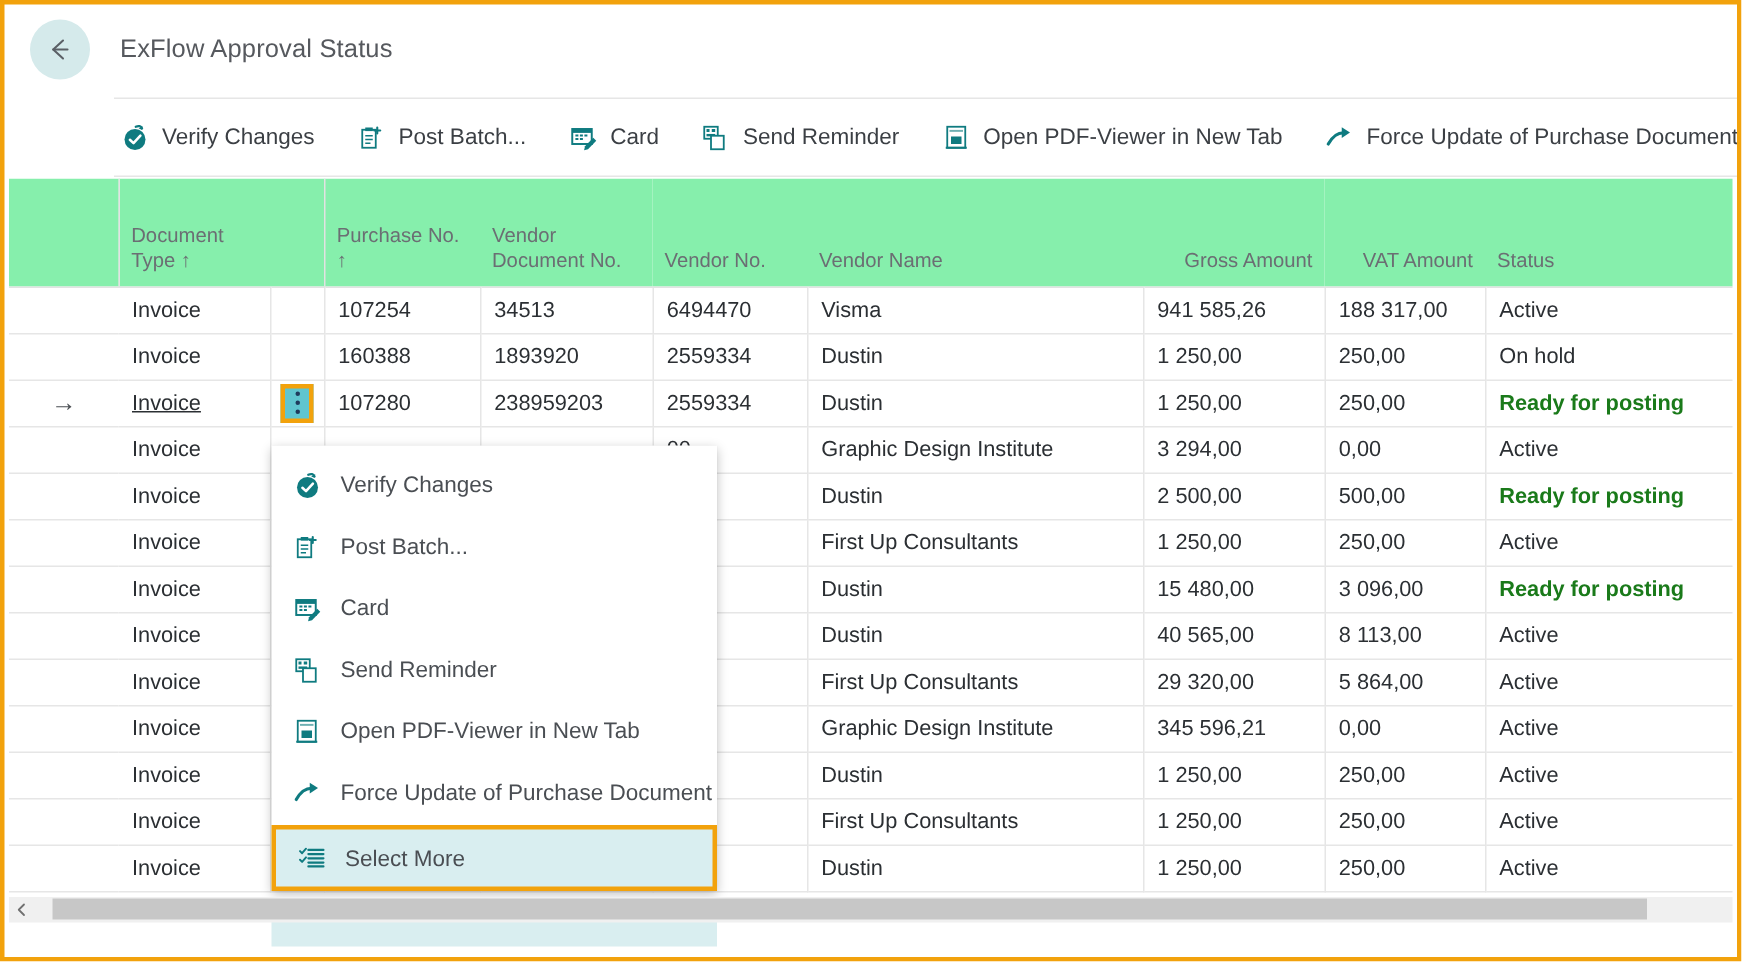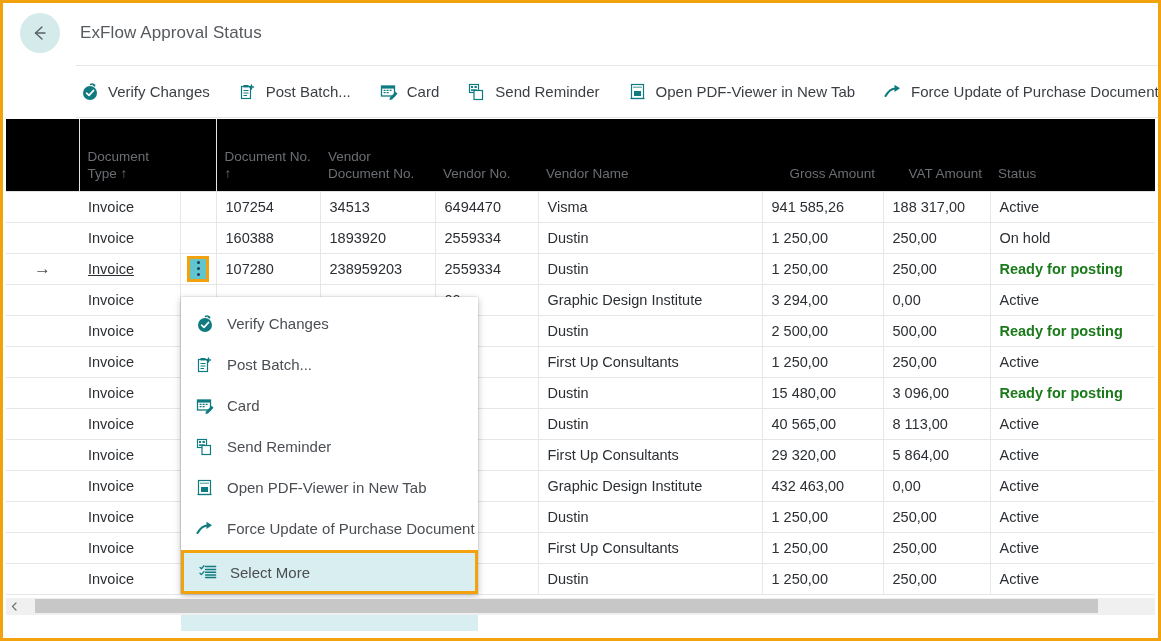--- a/index.html
+++ b/index.html
@@ -58,21 +58,21 @@
   #grid {
     position: absolute; left: 3px; top: 116px; right: 3px; bottom: 3px;
     overflow: hidden;
   }
   table { border-collapse: collapse; table-layout: fixed; width: 1155px; }
   thead th {
     height: 72px; vertical-align: bottom;
     font-weight: normal; font-size: 13.5px; color: #6b6e73;
     padding: 0 8px 9px 8px; text-align: left;
     border-bottom: 1px solid #e2e2e2;
-    background: #000000;
+    background: #86efac;
   }
   thead th.l-sep { border-left: 1px solid #e2e2e2; }
   thead th.num { text-align: right; }
   th .hdr { line-height: 17px; }
   tbody td {
     height: 31px; font-size: 14.5px; color: #2b2f33;
     padding: 0 9px; border-bottom: 1px solid #e6e6e6;
     border-right: 1px solid #e6e6e6;
     white-space: nowrap; overflow: hidden; background: #fff;
   }
@@ -229,21 +229,21 @@
       </colgroup>
       <thead>
         <tr>
           <th></th>
           <th class="l-sep">
             <div class="hdr"><span>Document Type</span>
               <span>↑</span></div>
           </th>
           <th></th>
           <th class="l-sep">
-            <div class="hdr"><span>Document No.</span>
+            <div class="hdr"><span>Purchase No.</span>
               <span>↑</span></div>
           </th>
           <th>
             <div class="hdr"><span>Vendor Document No.</span></div>
           </th>
           <th>
             <div class="hdr"><span>Vendor No.</span></div>
           </th>
           <th>
             <div class="hdr"><span>Vendor Name</span></div>
@@ -377,21 +377,21 @@
             <td class="nobord"><span>Active</span></td>
           </tr>
           <tr>
             <td class="sel-arrow"></td>
             <td><span class="dt-txt">Invoice</span></td>
             <td class="dots"></td>
             <td><span></span></td>
             <td><span></span></td>
             <td><span>00</span></td>
             <td><span>Graphic Design Institute</span></td>
-            <td class="num"><span>432 463,00</span></td>
+            <td class="num"><span>345 596,21</span></td>
             <td class="num"><span>0,00</span></td>
             <td class="nobord"><span>Active</span></td>
           </tr>
           <tr>
             <td class="sel-arrow"></td>
             <td><span class="dt-txt">Invoice</span></td>
             <td class="dots"></td>
             <td><span></span></td>
             <td><span></span></td>
             <td><span>9334</span></td>

